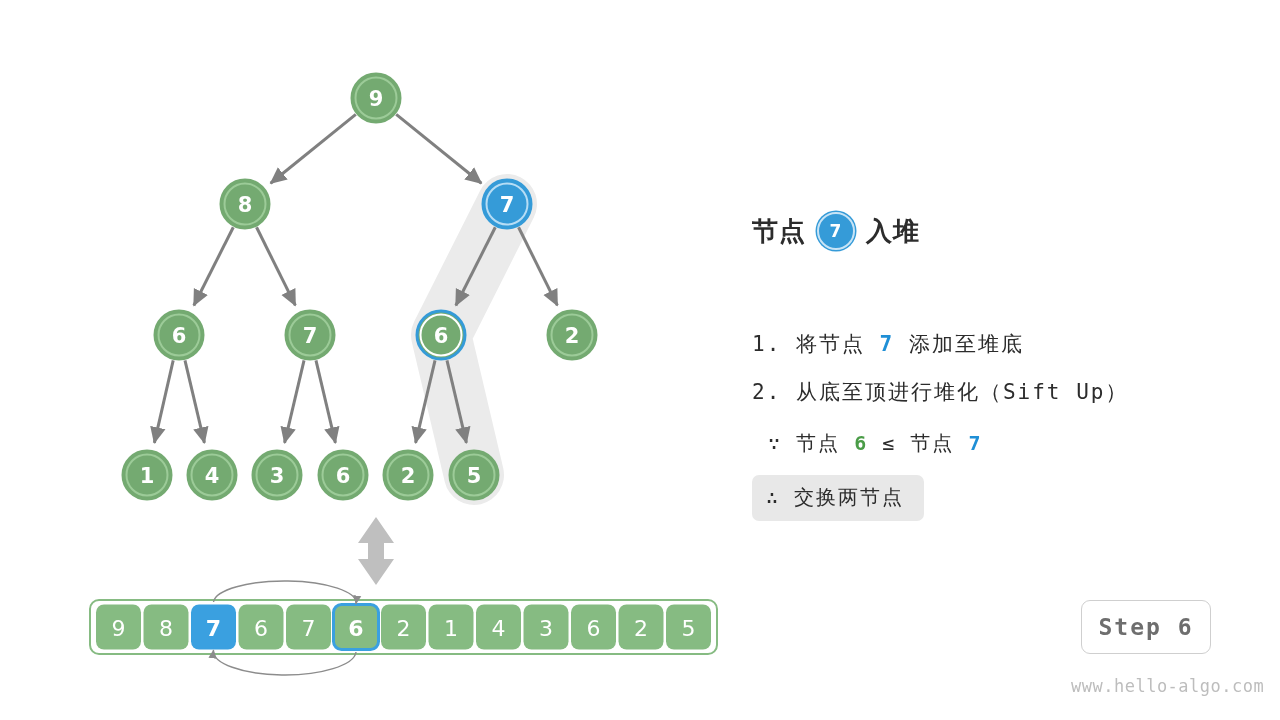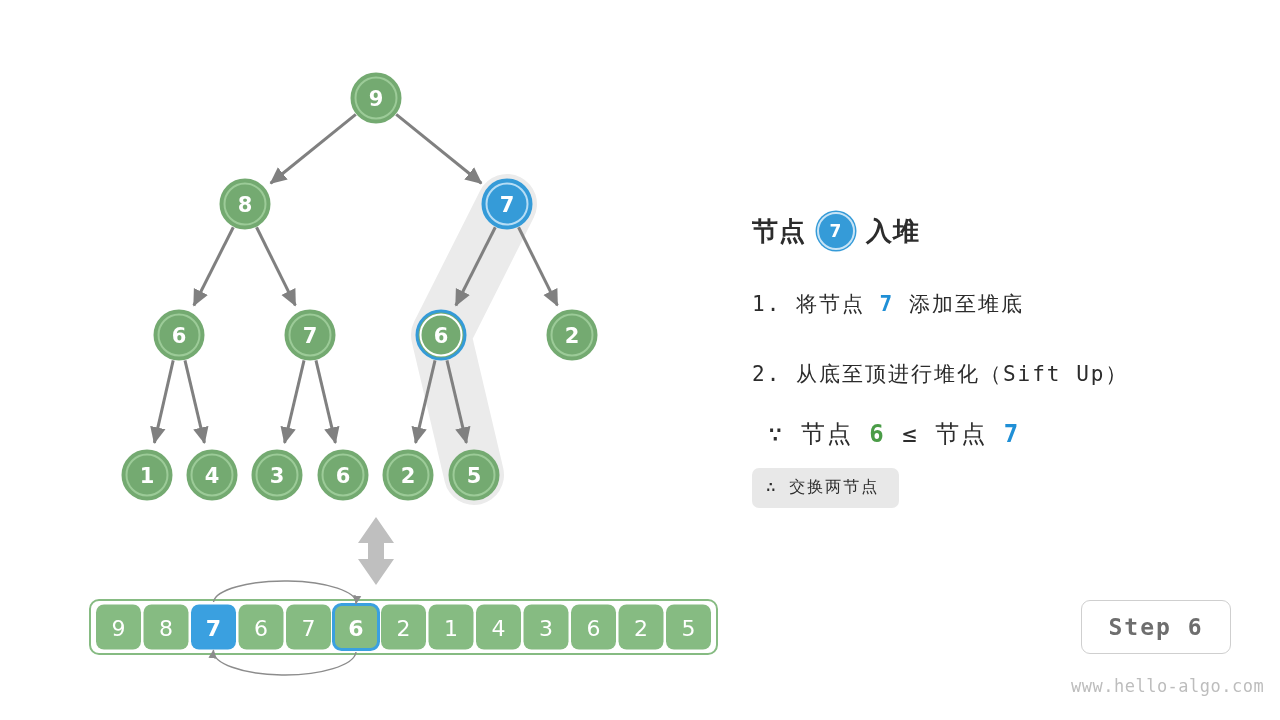--- a/index.html
+++ b/index.html
@@ -80,40 +80,40 @@
     box-sizing: border-box;
     flex: none;
   }
   .step-line {
     font-size: 21px;
     color: #2c2c2c;
     letter-spacing: 2px;
     white-space: nowrap;
     font-family: "DejaVu Sans Mono", "Liberation Mono", monospace;
   }
-  #line1 { margin-top: 40px; }
-  #line2 { margin-top: 42px; }
-  #line3 { margin-top: 30px; margin-left: 16px; font-size: 24px; }
+  #line1 { margin-top: 80px; }
+  #line2 { margin-top: 20px; }
+  #line3 { margin-top: 24px; margin-left: 16px; font-size: 20px; }
   .blue-em { color: #1f8fd6; font-weight: 700; }
   .green-em { color: #4a9c47; font-weight: 700; }
   #line4-wrap {
     margin-top: 18px;
     display: inline-block;
     background: #e8e8e8;
     border-radius: 7px;
     padding: 9px 20px 10px 14px;
   }
-  #line4 { font-size: 16px; letter-spacing: 2px; }
+  #line4 { font-size: 20px; letter-spacing: 2px; }
 
   
   #step-badge {
     position: absolute;
     left: 1081px;
     top: 600px;
-    width: 150px;
+    width: 130px;
     height: 54px;
     border: 1.5px solid #cfcfcf;
     border-radius: 9px;
     color: #6e6e6e;
     font-family: "DejaVu Sans Mono", "Liberation Mono", monospace;
     font-size: 23px;
     font-weight: 700;
     letter-spacing: 2px;
     display: flex;
     align-items: center;

